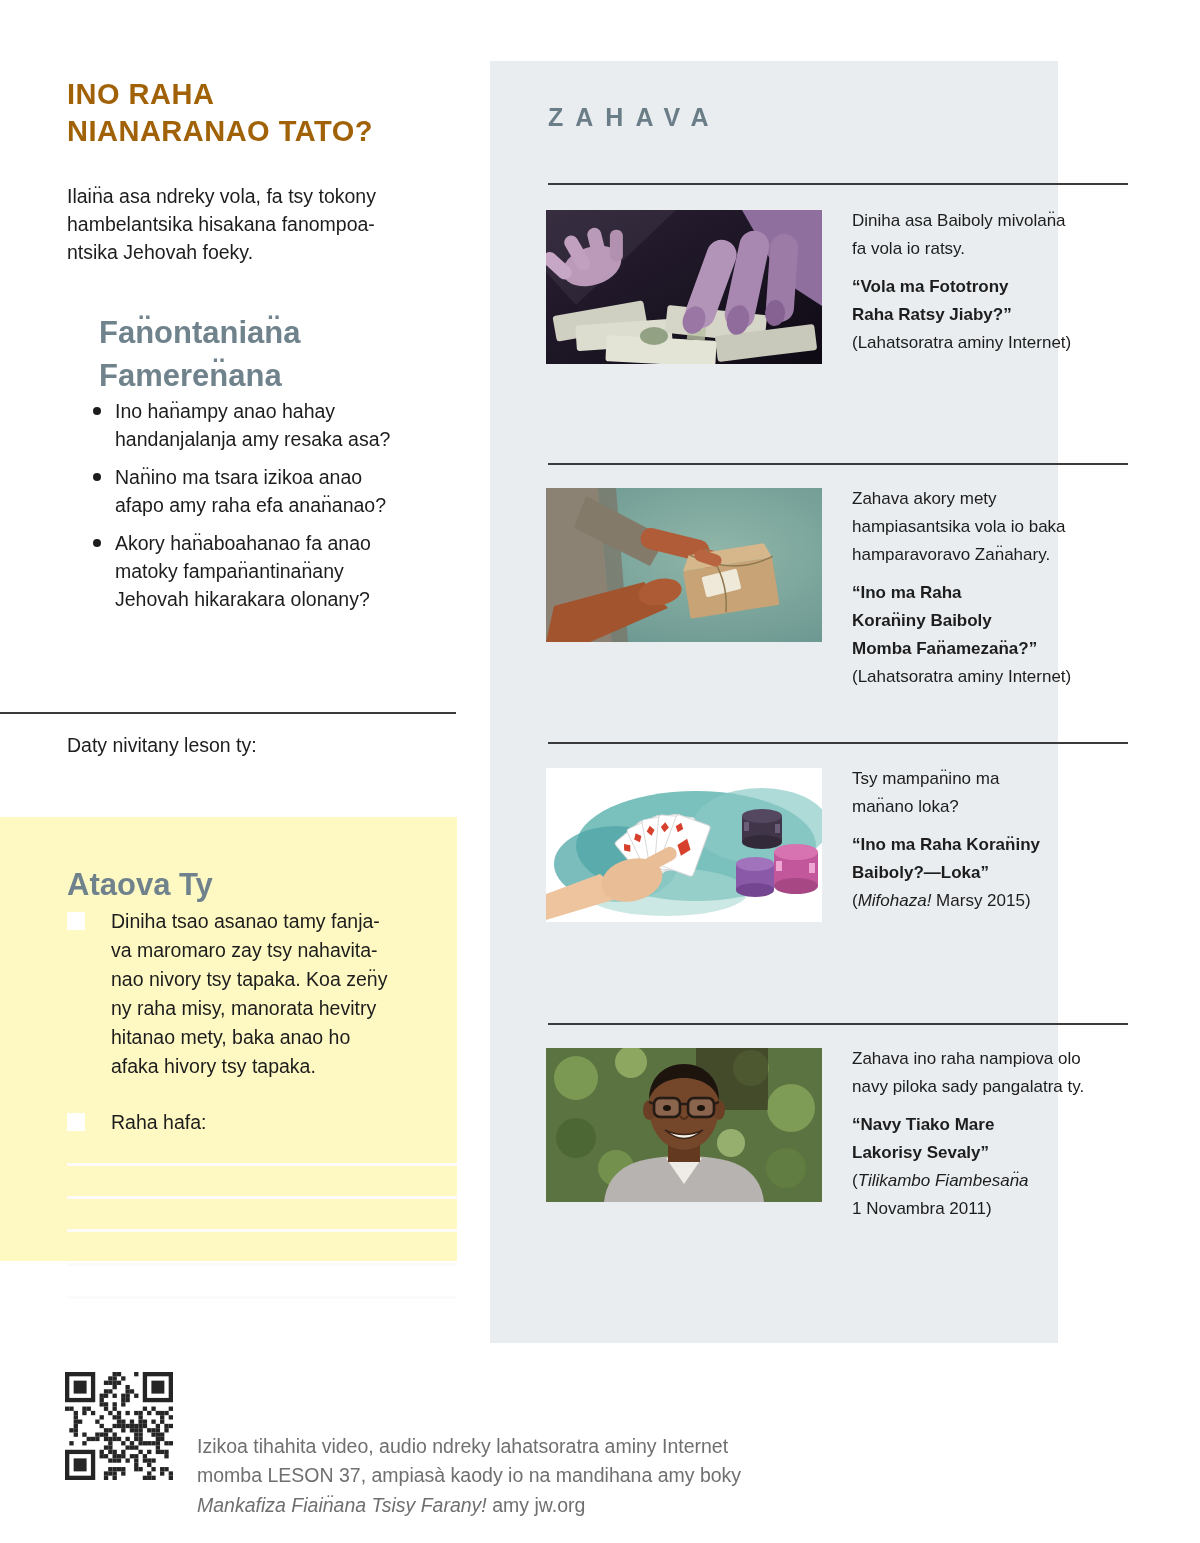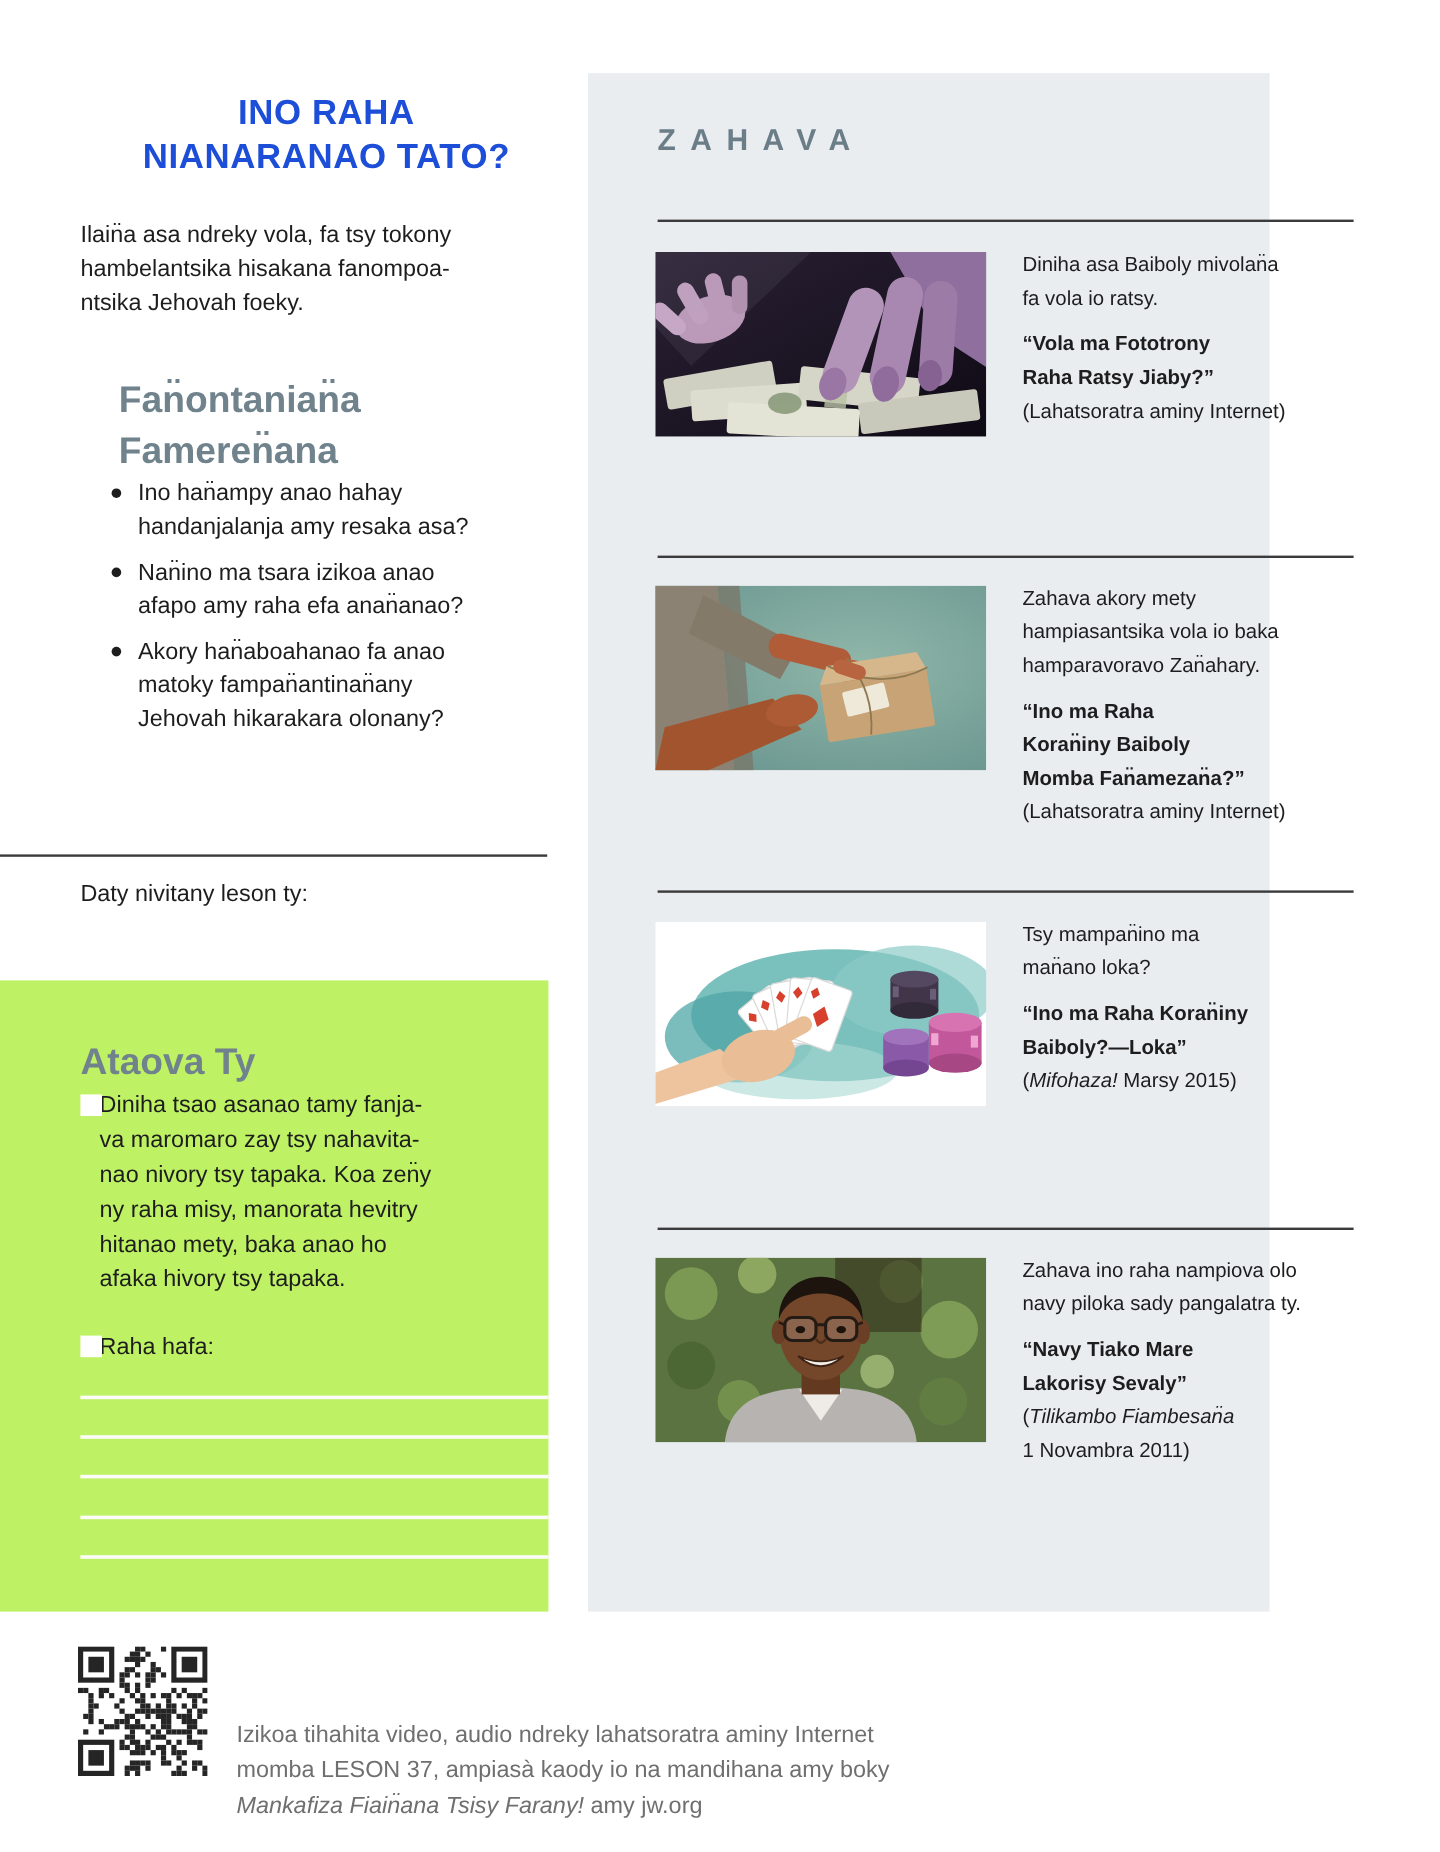--- a/index.html
+++ b/index.html
@@ -2,36 +2,36 @@
 <html><head>
 <meta charset="utf-8">
 <style>
   html,body{margin:0;padding:0;background:#ffffff;}
   .page{position:relative;width:1200px;height:1543px;background:#ffffff;overflow:hidden;
         font-family:"Liberation Sans","DejaVu Sans",sans-serif;color:#1d1d1d;}
   .abs{position:absolute;}
   .ln{display:block;}
 
   
-  .title{left:67px;top:57px;width:410px;font-size:29px;font-weight:bold;color:#1d4ed8;
-         line-height:37px;letter-spacing:0.5px;text-align:center;}
+  .title{left:67px;top:57px;width:410px;font-size:29px;font-weight:bold;color:#a16207;
+         line-height:37px;letter-spacing:0.5px;}
   .intro{left:67px;top:162px;width:400px;font-size:19.5px;line-height:28px;}
   .review-heading{left:67px;top:285px;width:400px;font-size:31px;font-weight:bold;color:#70838d;line-height:43px;margin-left:32px;}
   .bullets{left:93px;top:397px;width:380px;font-size:19.5px;line-height:28px;}
   .bullet-item{position:relative;padding-left:22px;margin-bottom:10px;}
   .bullet-item .dot{position:absolute;left:0;top:10px;width:8px;height:8px;border-radius:50%;background:#1d1d1d;}
   .rule-left{left:0;top:712px;width:456px;height:2px;background:#3b3b3b;}
   .daty{left:67px;top:734px;font-size:19.5px;}
 
   
-  .ataova-box{left:0;top:817px;width:457px;height:526px;background:#bef264;}
+  .ataova-box{left:0;top:817px;width:457px;height:444px;background:#fef9c3;}
   .ataova-heading{left:67px;top:24px;font-size:31px;font-weight:bold;color:#70838d;}
   .task{position:absolute;left:67px;width:356px;font-size:19.5px;line-height:29px;}
   .task .checkbox{position:absolute;left:0;top:5px;width:18px;height:18px;background:#ffffff;}
-  .task .task-text{display:block;margin-left:16px;}
+  .task .task-text{display:block;margin-left:44px;}
   .task1{top:90px;}
   .task2{top:291px;}
   .wline{position:absolute;left:67px;right:0;height:3px;background:#fcfbfa;}
 
   
   .panel{left:490px;top:61px;width:568px;height:1282px;background:#e9edf0;}
   .zahava{position:absolute;left:58px;top:42px;font-size:25px;font-weight:bold;letter-spacing:12px;color:#6b7e88;}
   .divider{position:absolute;left:58px;width:580px;height:2px;background:#3b3b3b;}
   .row{position:absolute;left:0;width:692px;}
   .photo{position:absolute;left:56px;top:0;width:276px;height:154px;overflow:hidden;}

